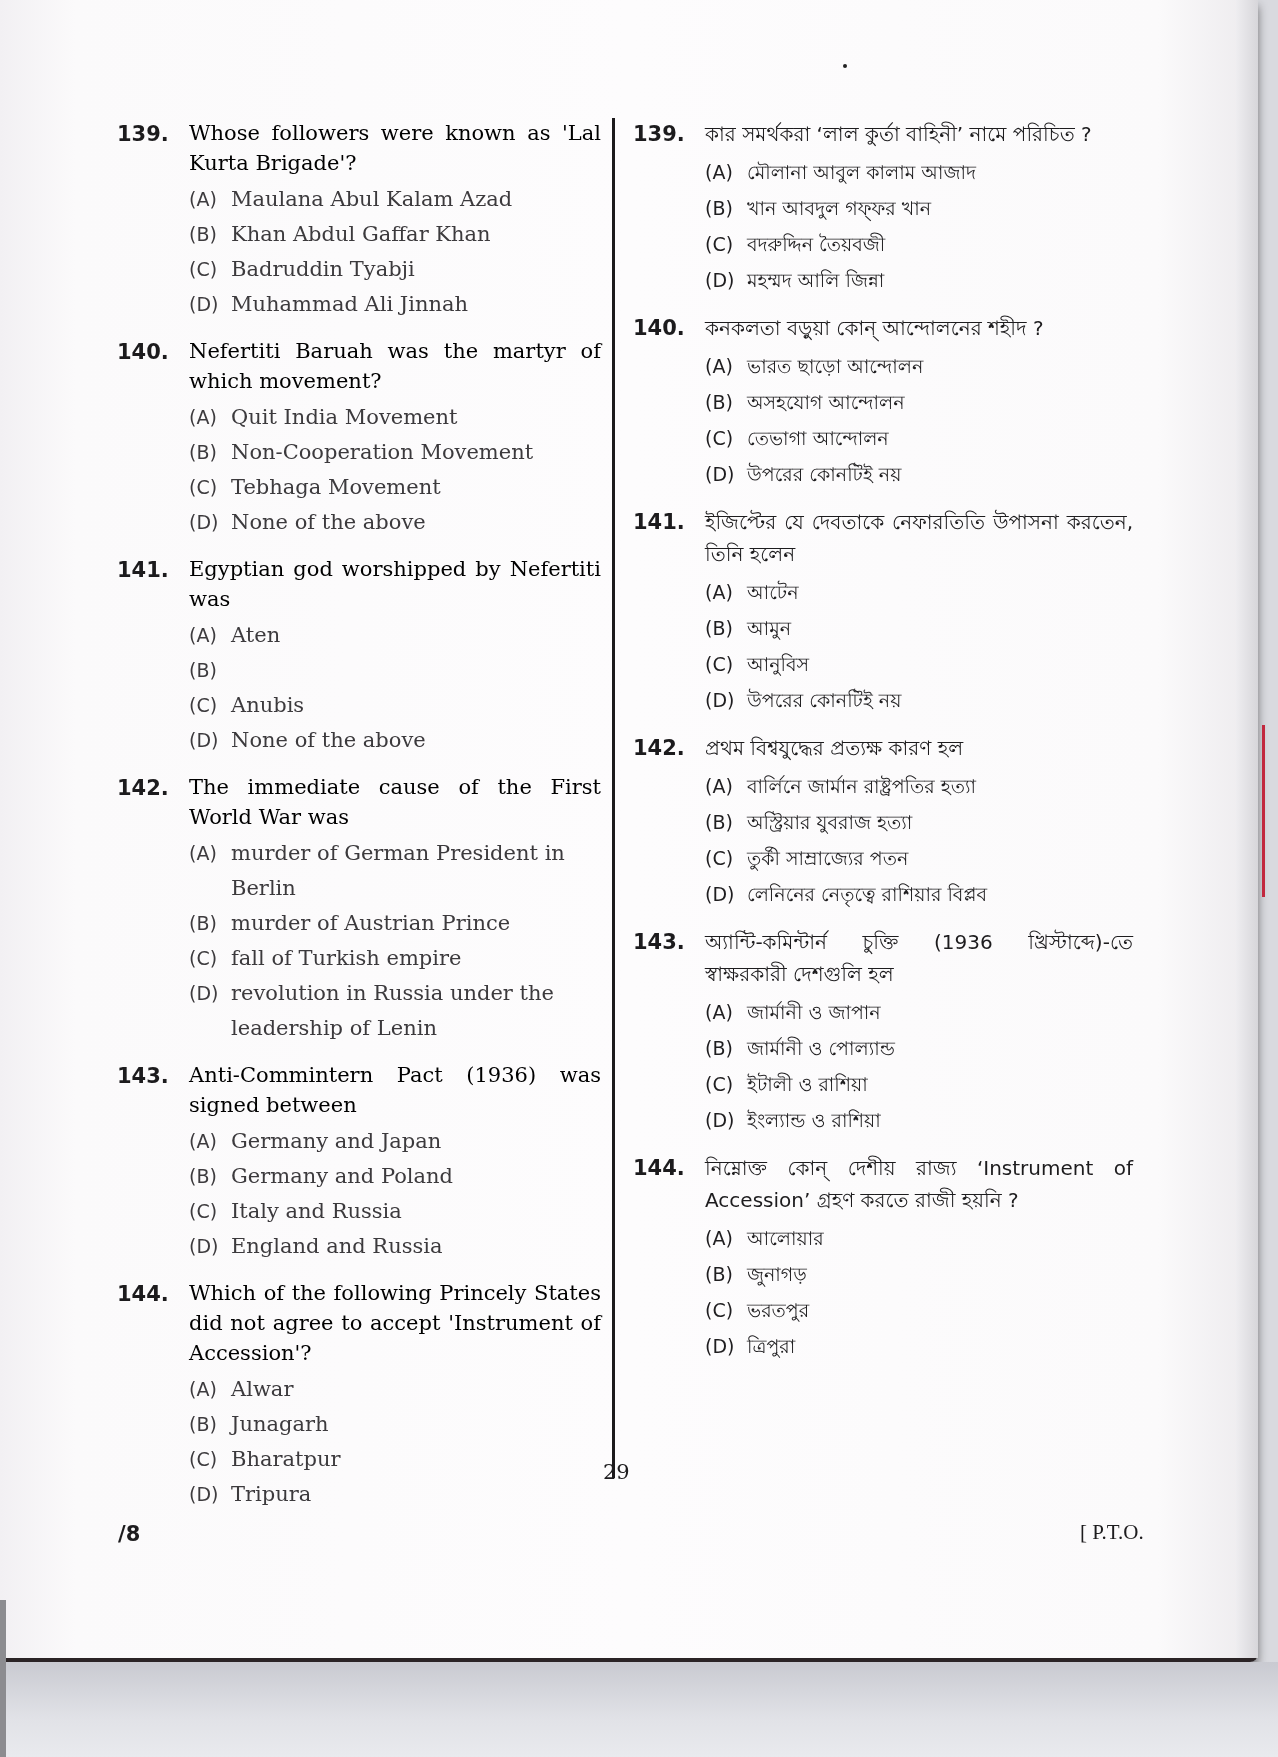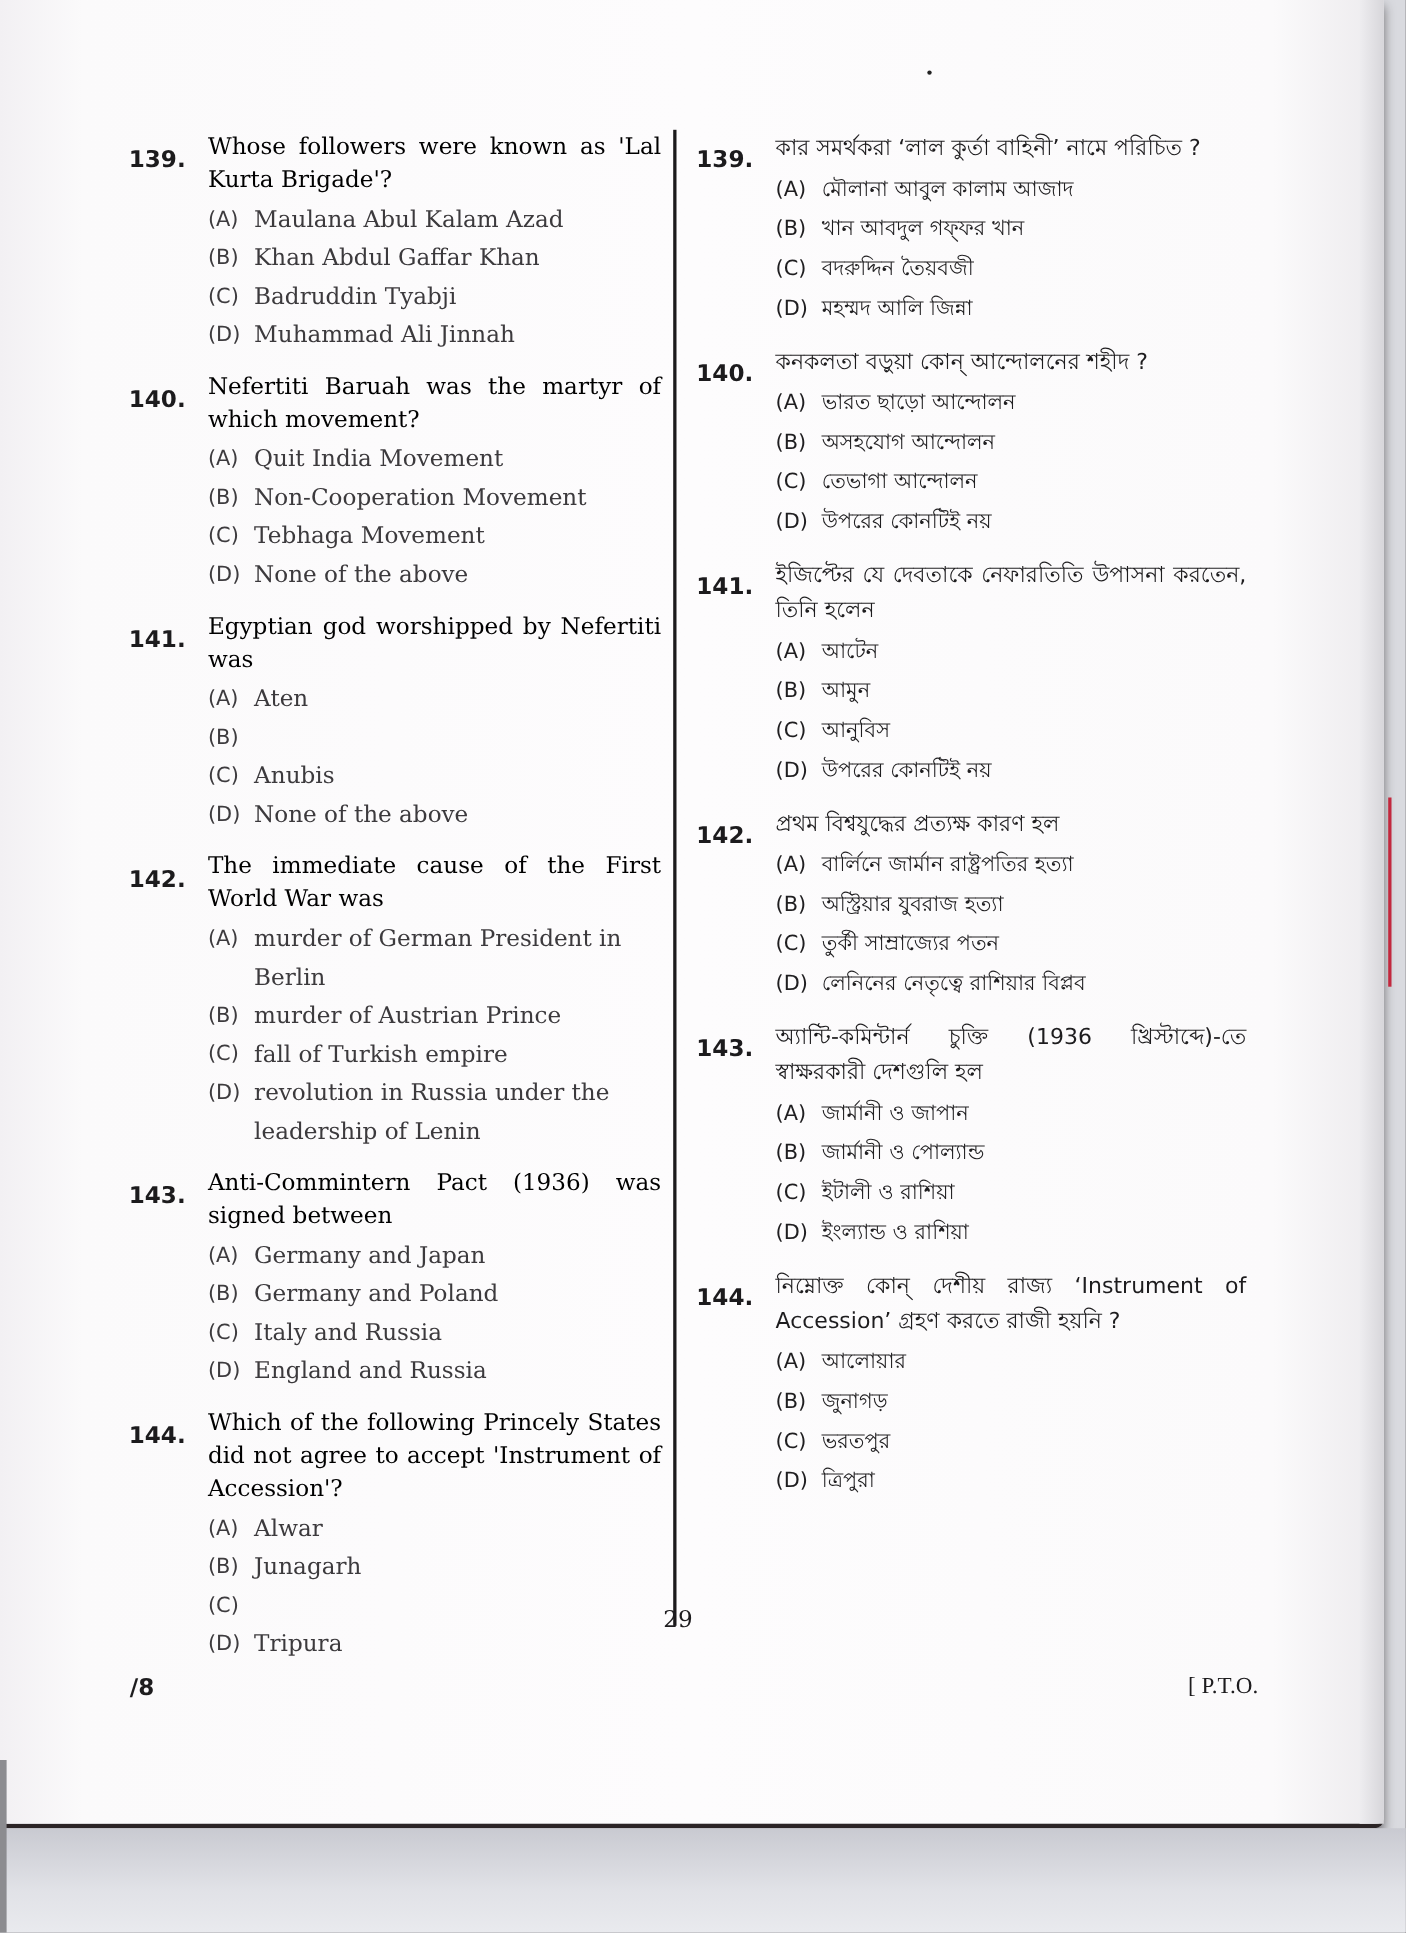--- a/index.html
+++ b/index.html
@@ -32,21 +32,21 @@
   .col { position: absolute; top: 118px; }
   .col-en { left: 117px; width: 484px; }
   .col-bn { left: 633px; width: 500px; }
   .divider {
     position: absolute; left: 612px; top: 118px; width: 3px; height: 1360px;
     background: #1c1a1c;
   }
 
   .q { position: relative; margin-bottom: 14px; }
   .q-num {
-    position: absolute; left: 0; top: 15px;
+    position: absolute; left: 0; top: 4px;
     font-weight: bold; font-size: 21px; color: #1c1b1d;
     font-family: "DejaVu Sans", sans-serif;
   }
   .q-text {
     margin-left: 72px; font-size: 21px; line-height: 30px; color: #000000;
     text-align: justify;
   }
   .col-bn .q-text { font-family: "DejaVu Sans", sans-serif; font-size: 20px; color: #1d1c1e; line-height: 32px; }
   .opts { margin-left: 72px; margin-top: 4px; }
   .opt { display: flex; font-size: 21px; line-height: 35px; color: #3c3a3d; }
@@ -198,20 +198,21 @@
       <div class="opt">
           <span class="opt-label">(A)</span>
           <span class="opt-text">Alwar</span>
         </div>
       <div class="opt">
           <span class="opt-label">(B)</span>
           <span class="opt-text">Junagarh</span>
         </div>
       <div class="opt">
           <span class="opt-label">(C)</span>
+          <span class="opt-text">Bharatpur</span>
         </div>
       <div class="opt">
           <span class="opt-label">(D)</span>
           <span class="opt-text">Tripura</span>
         </div>
     </div>
   </div>
 </div>
 
 <div class="col col-bn">

